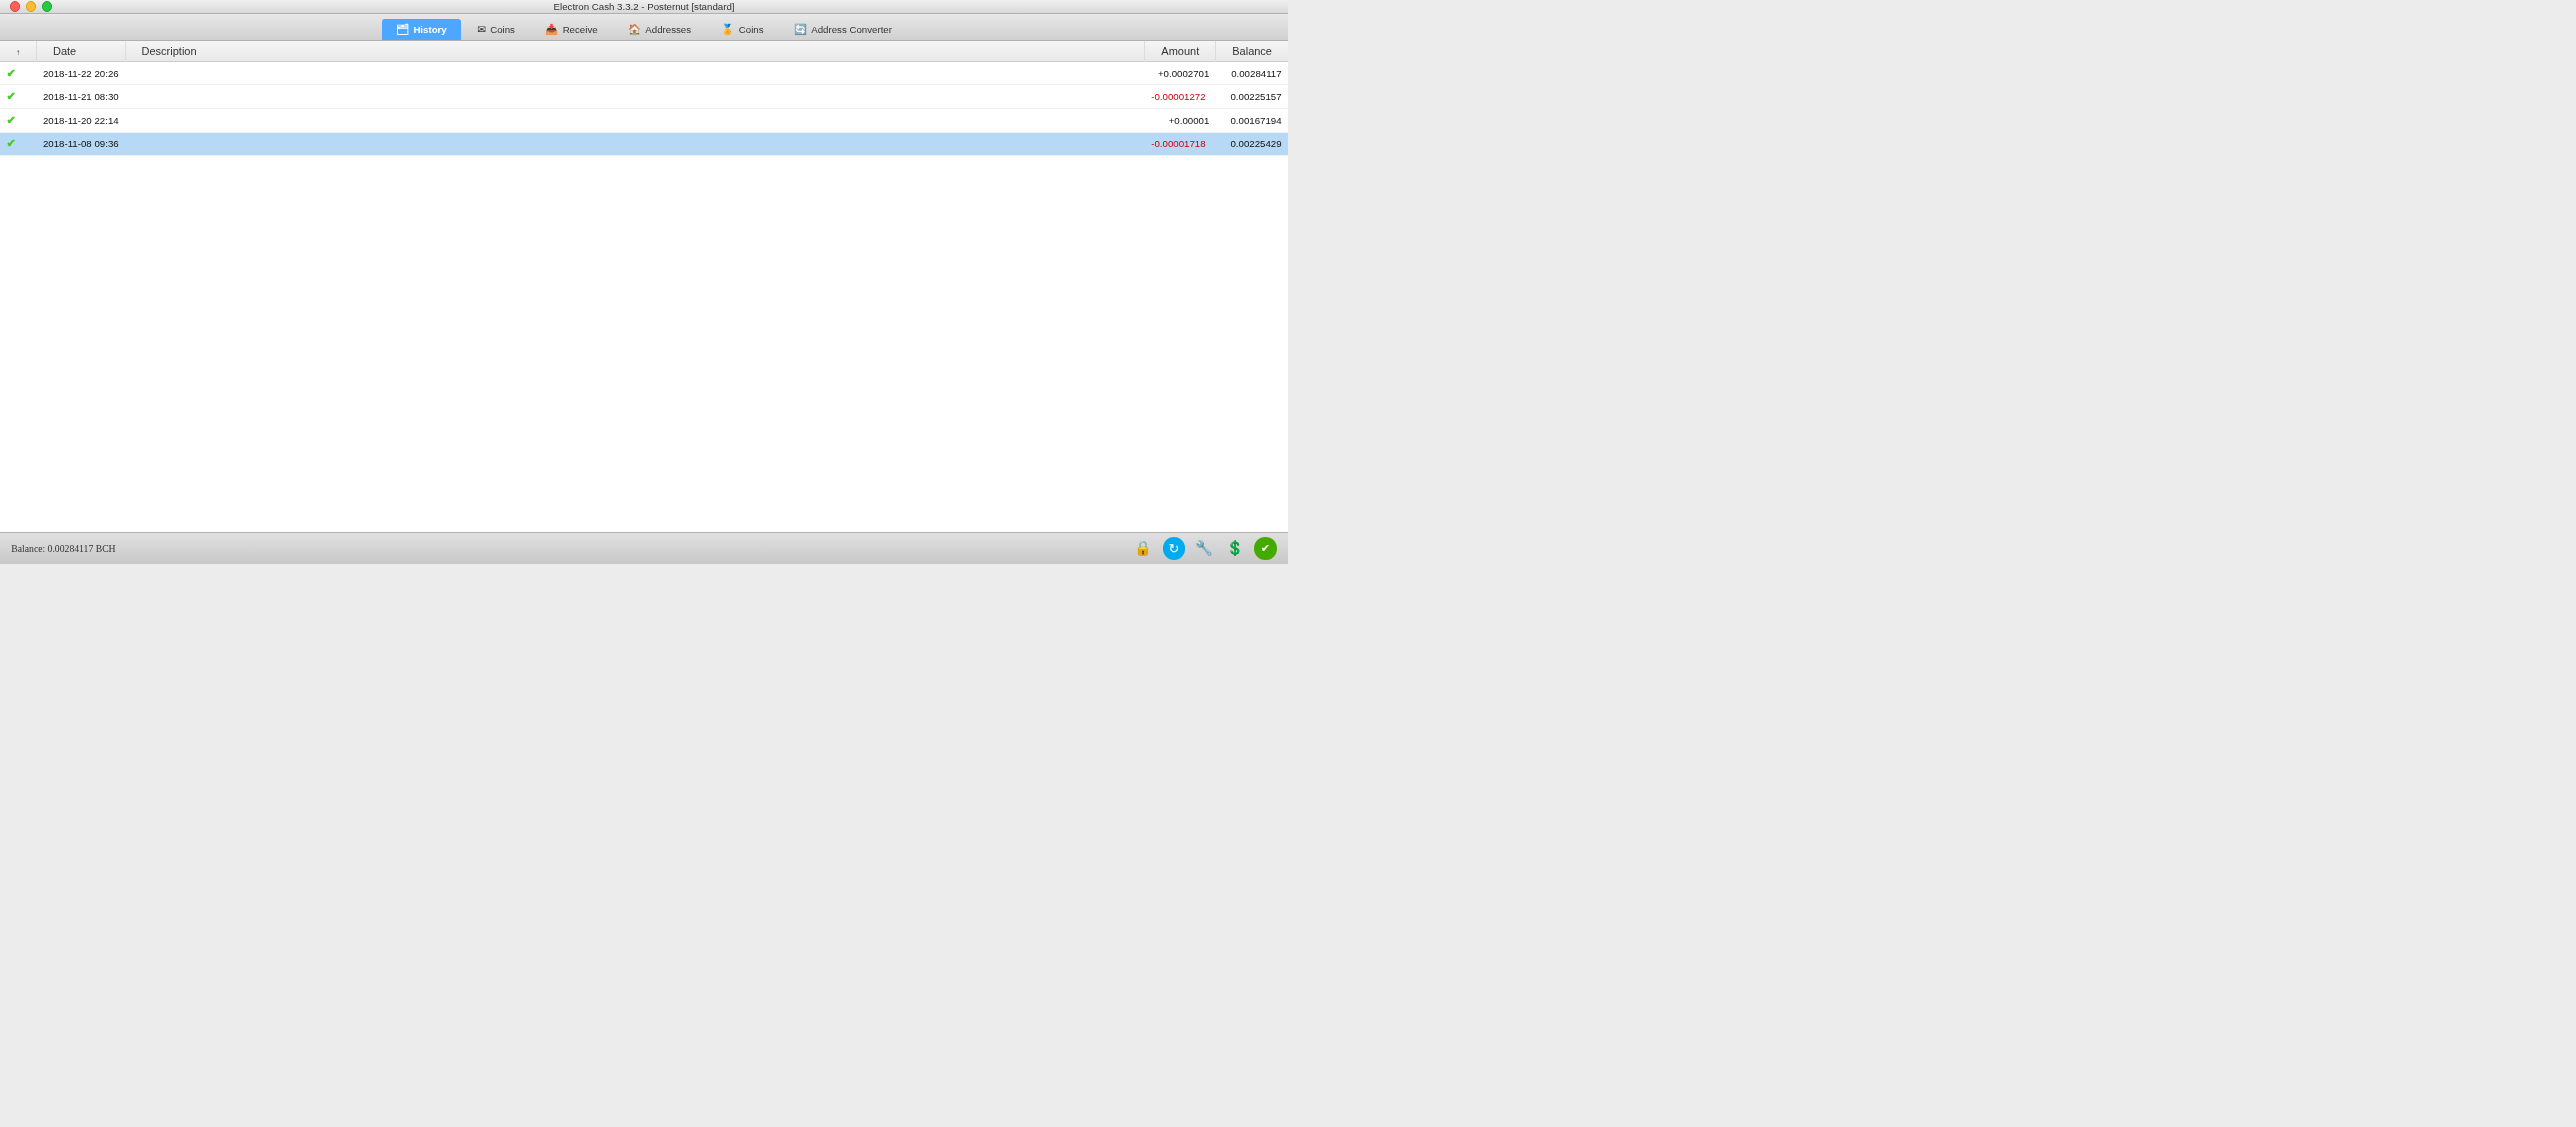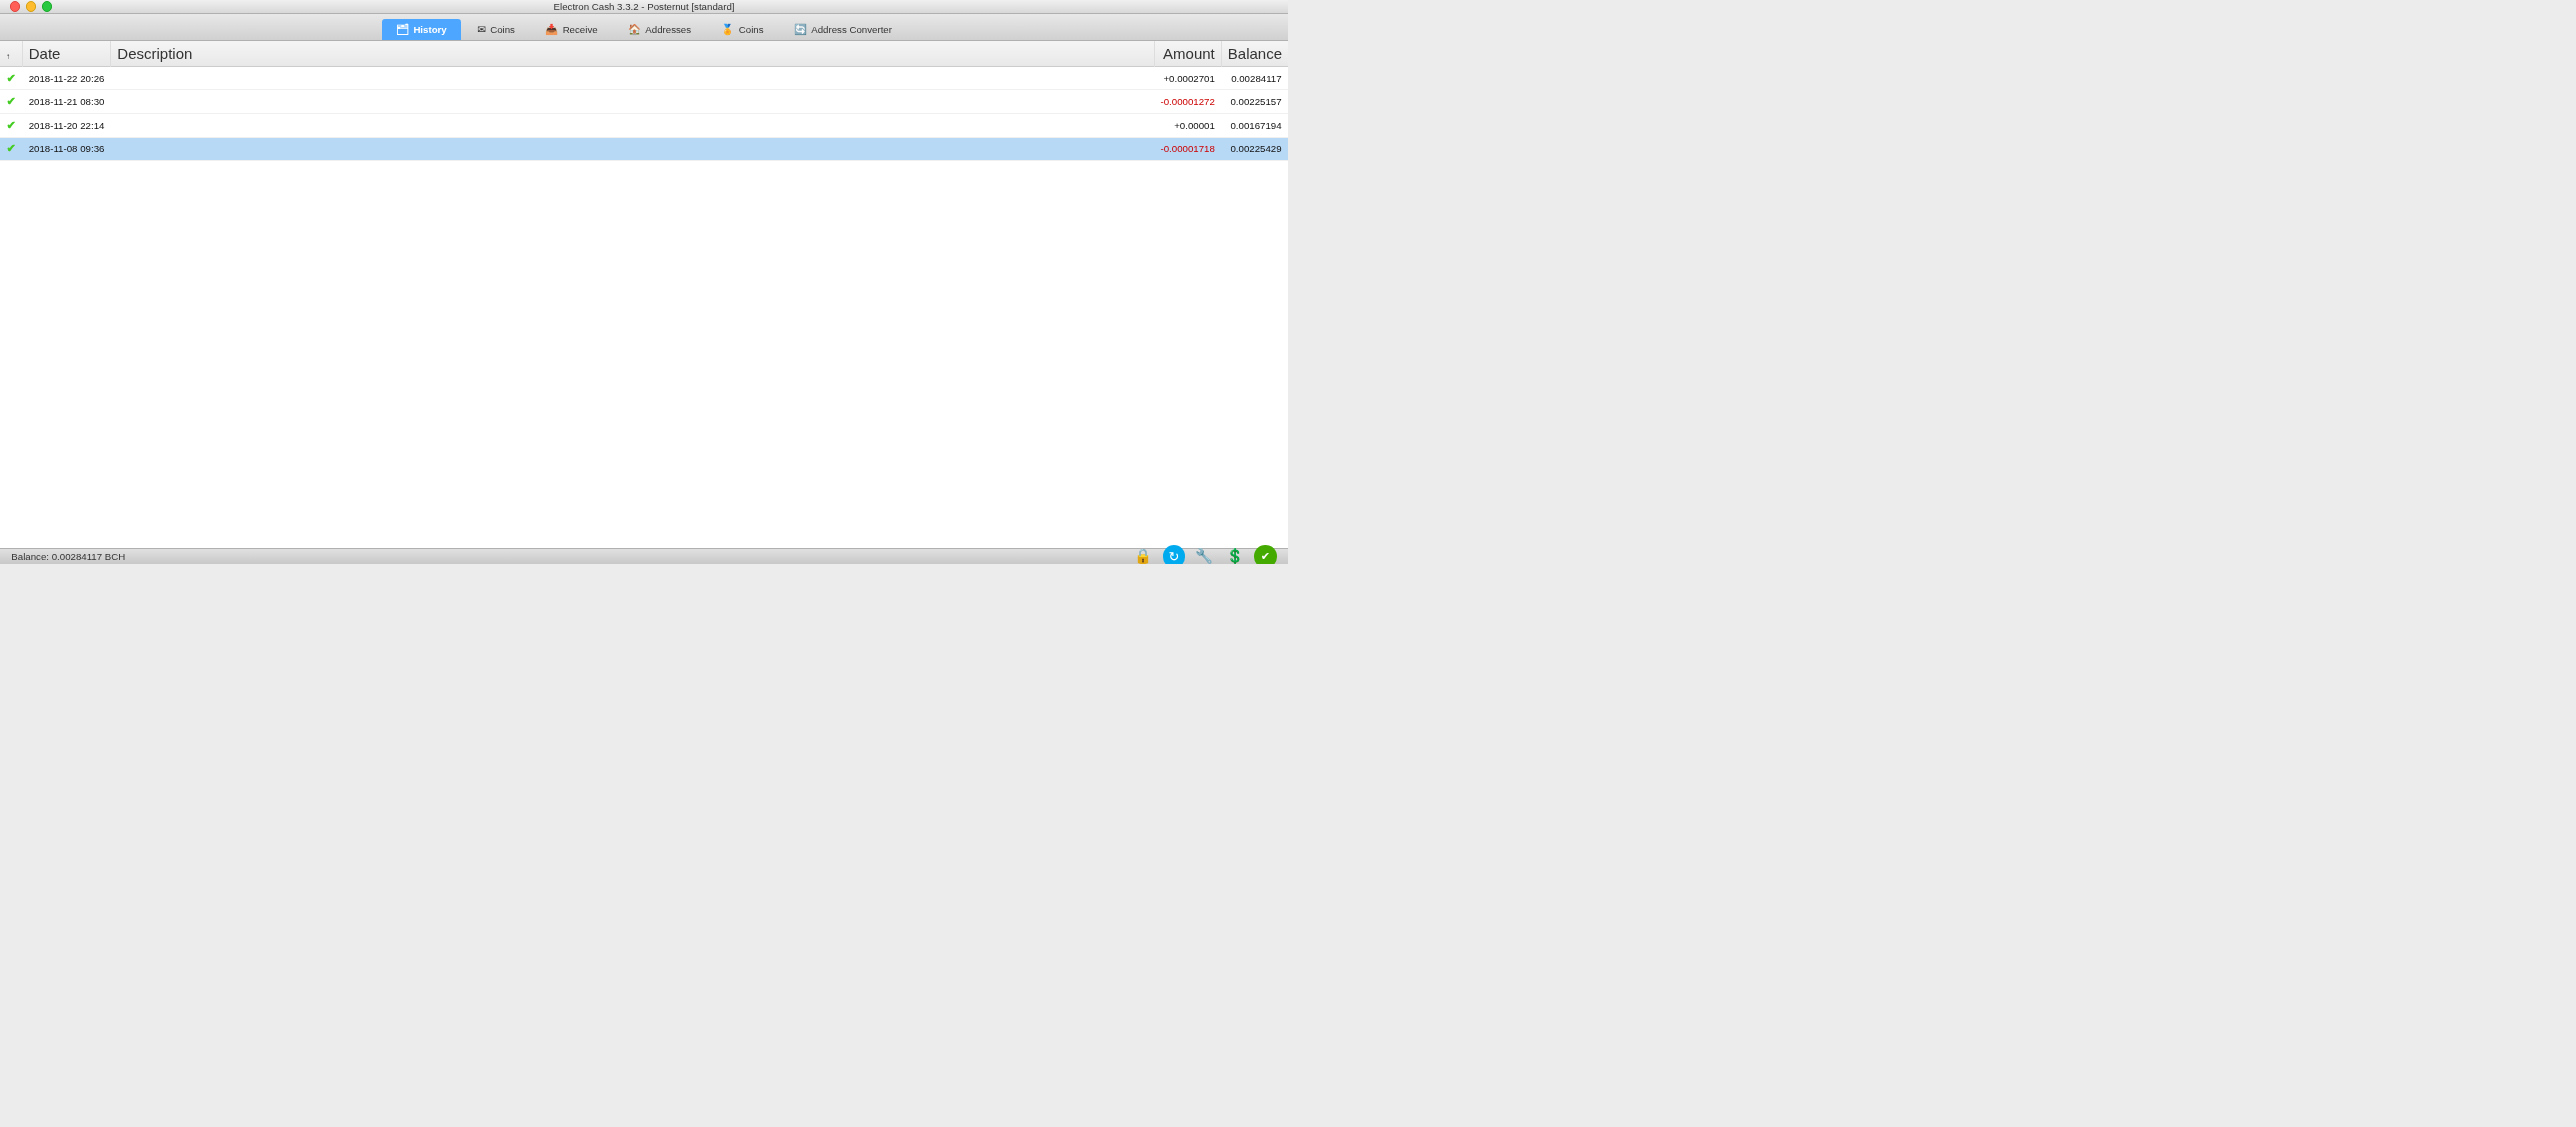--- a/index.html
+++ b/index.html
@@ -96,24 +96,24 @@
       border-collapse: collapse;
       font-size: 9.7px;
     }
 
     thead tr {
       background: linear-gradient(to bottom, #f5f5f5, #e8e8e8);
       border-bottom: 0.8px solid #ccc;
     }
 
     thead th {
-      padding: 4px 6px;
+      padding: 4px 16px;
       text-align: left;
       font-weight: 500;
-      font-size: 15px;
+      font-size: 11px;
       color: #333;
       border-right: 0.8px solid #ddd;
       white-space: nowrap;
     }
 
     thead th:last-child { border-right: none; }
 
     thead th.sort-col::before {
       content: '↑ ';
       font-size: 8px;
@@ -143,27 +143,28 @@
     td.amount-negative { color: #cc0000; text-align: left; }
 
     .checkmark {
       color: #44cc22;
       font-size: 11.3px;
       font-weight: bold;
     }
 
     
     .status-bar {
-      height: 16px;
+      height: 32px;
       background: linear-gradient(to bottom, #e0e0e0, #c8c8c8);
       border-top: 0.8px solid #b0b0b0;
       display: flex;
       align-items: center;
       justify-content: space-between;
       padding: 0 11.3px;
+      font-family: Liberation Serif, serif;
     }
 
     .status-text {
       font-size: 9.7px;
       color: #333;
     }
 
     .status-icons {
       display: flex;
       gap: 8px;

